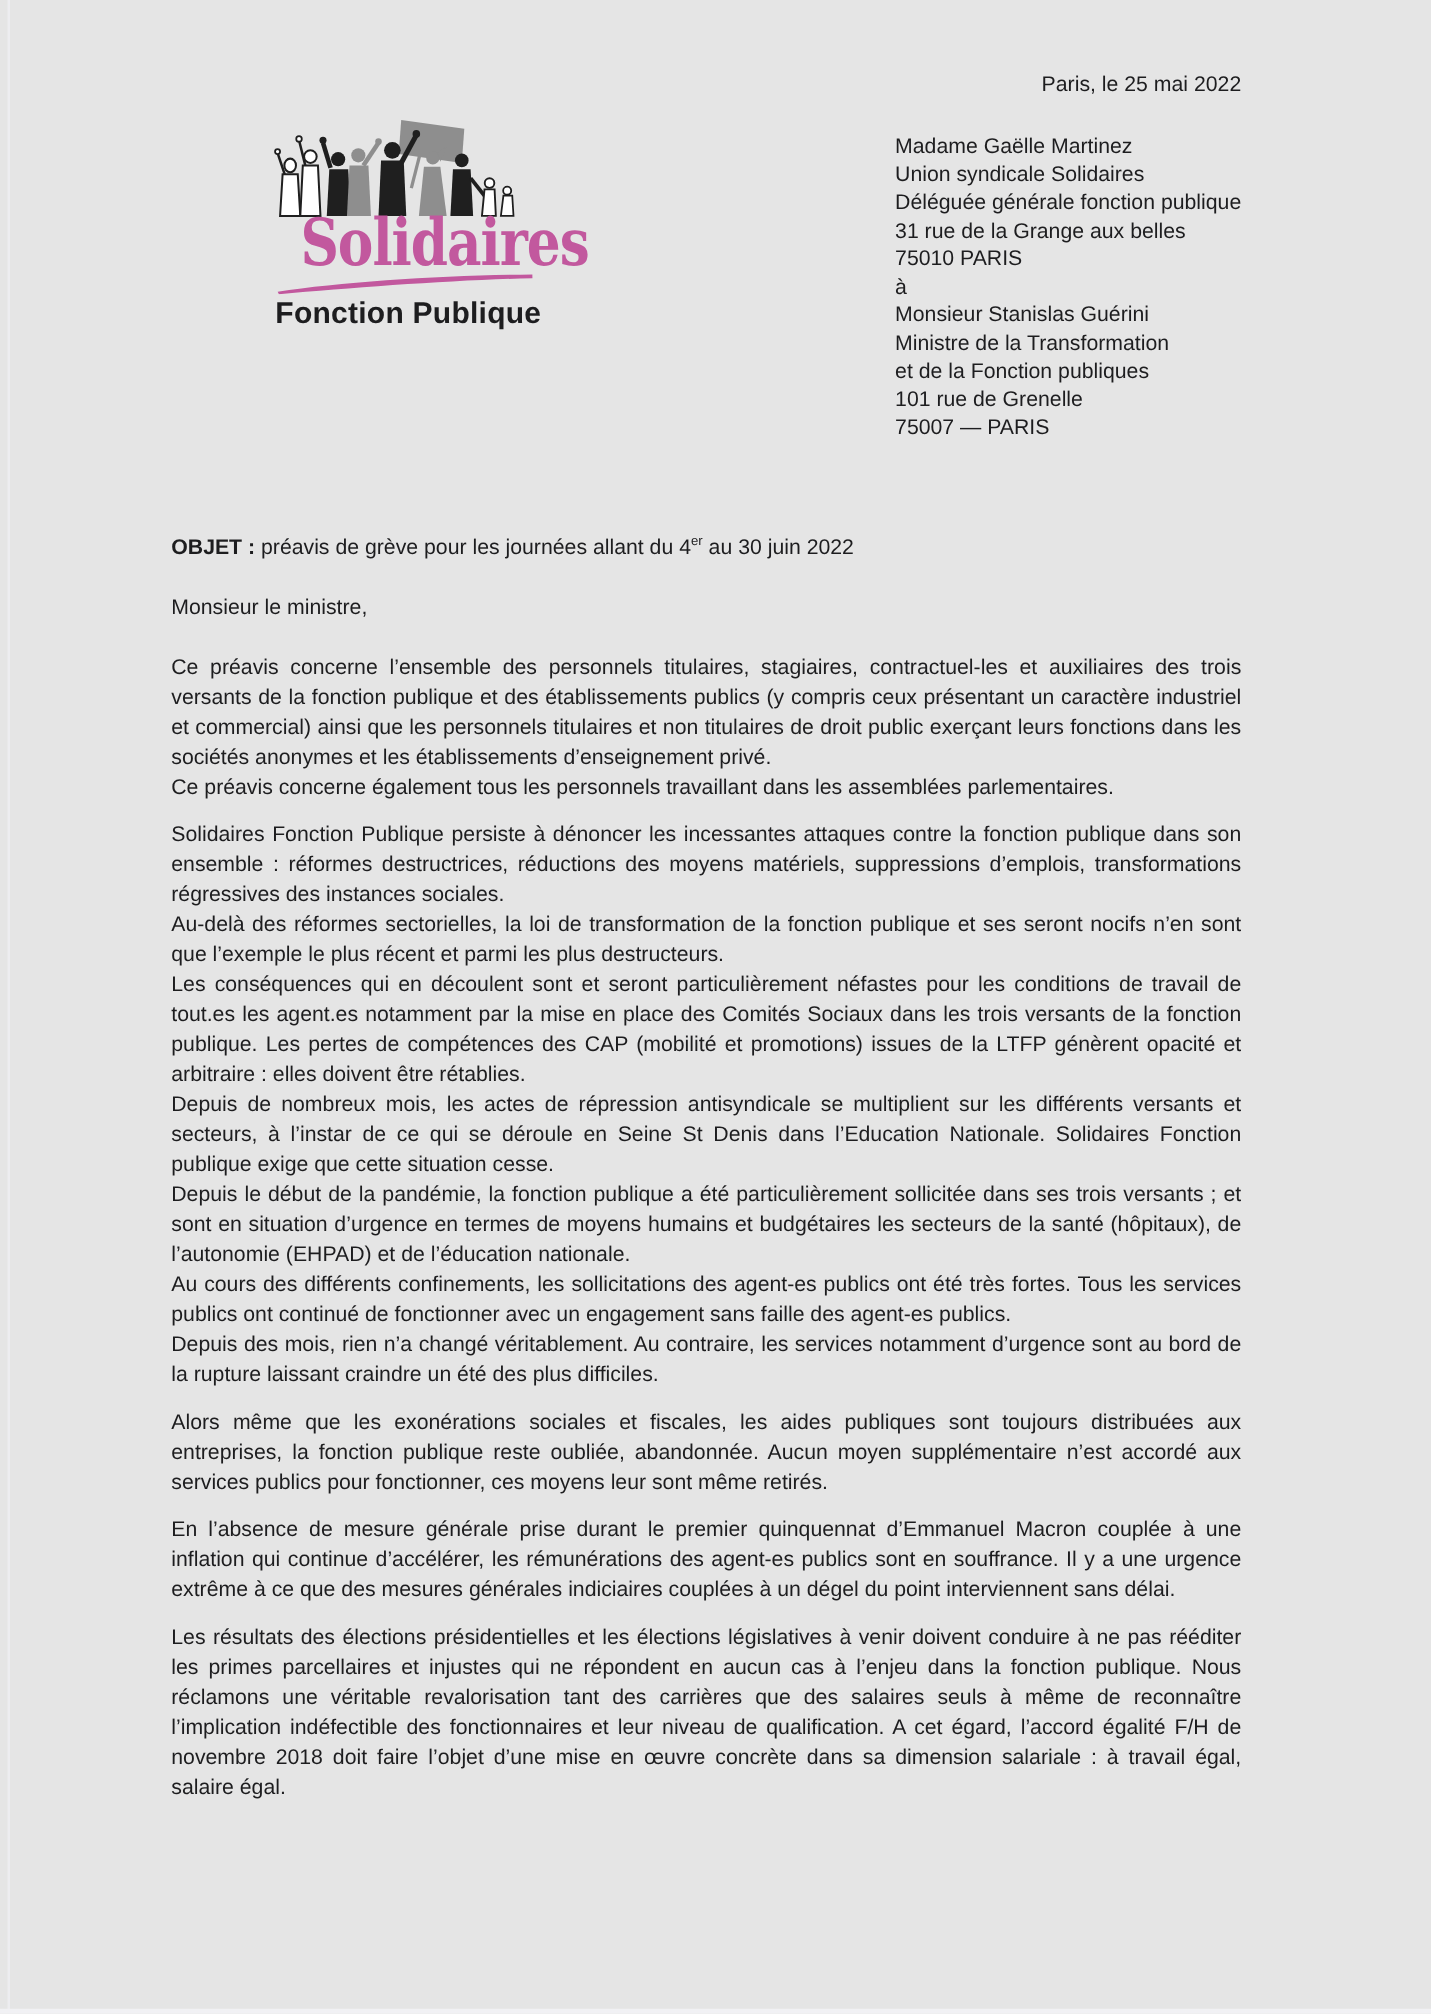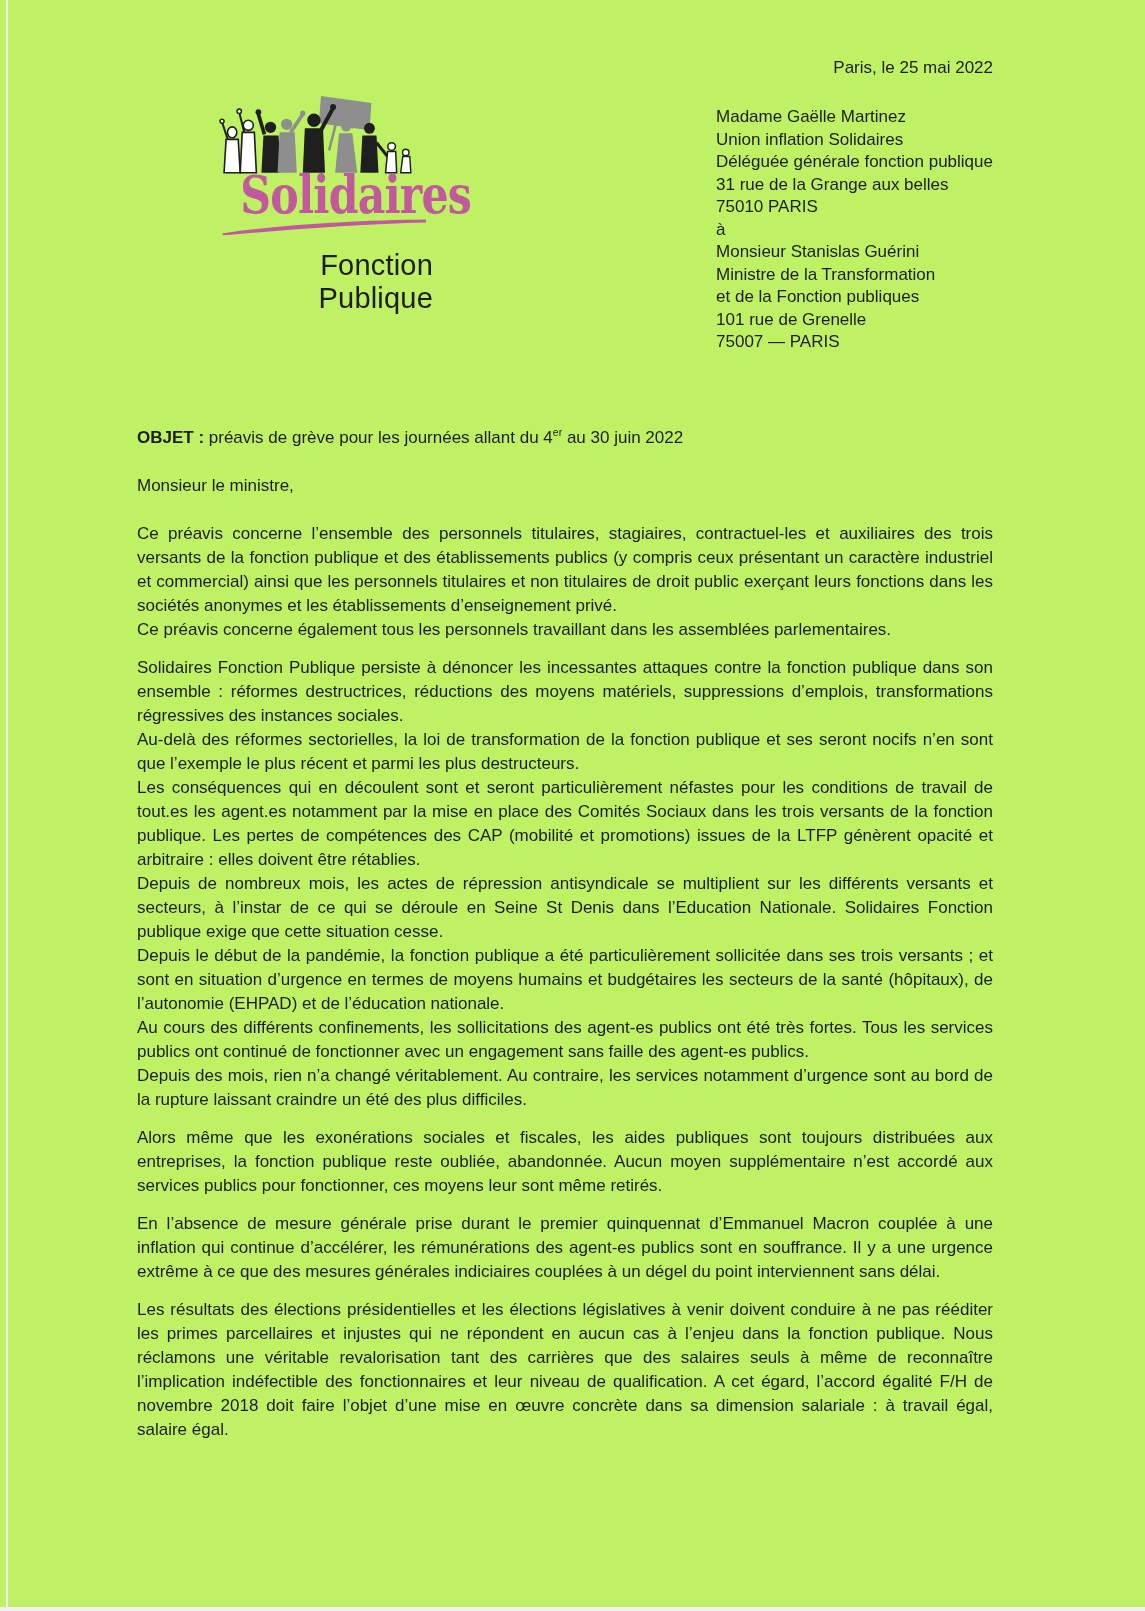--- a/index.html
+++ b/index.html
@@ -7,21 +7,21 @@
     --brand-pink:#c2589e;
     --fig-black:#1f1f1f;
     --fig-gray:#8e8e8e;
     --ink:#1d1d1f;
   }
   *{box-sizing:border-box;}
   body{margin:0;background:#ffffff;}
   .page{
     position:relative;
     width:1145px;height:1611px;
-    background:#bef264;
+    background:#e5e5e5;
     font-family:"Liberation Sans","DejaVu Sans",sans-serif;
     font-size:17px;color:var(--ink);
     padding:55px 152px 0 137px;
     overflow:hidden;
   }
   .edge-left{position:absolute;left:6px;top:0;height:100%;width:2px;background:#ededf0;}
   .edge-bottom{position:absolute;left:0;bottom:0;width:100%;height:4px;background:#f1f1f4;}
 
   .date-line{text-align:right;line-height:25px;}
 
@@ -31,21 +31,21 @@
   .logo-figures{display:block;width:212px;height:auto;margin:0 auto;}
   .logo-brand{
     display:inline-block;
     font-family:"DejaVu Serif","Liberation Serif",serif;
     font-weight:700;font-size:52px;line-height:0.92;
     color:var(--brand-pink);letter-spacing:-1px;white-space:nowrap;
     transform:scaleX(0.82);transform-origin:center;
     margin-top:-4px;
   }
   .logo-swoosh{display:block;width:208px;height:13px;margin:1px auto 0;color:var(--brand-pink);transform:rotate(-1.4deg);}
-  .logo-subtitle{display:block;font-weight:400;font-size:29px;margin-top:16px;color:var(--ink);letter-spacing:0.2px;}
+  .logo-subtitle{display:block;font-weight:700;font-size:24px;margin-top:4px;color:var(--ink);letter-spacing:0.2px;}
 
   .recipient{text-align:left;line-height:22.5px;padding-top:12px;flex:0 0 auto;}
   .addr-line{white-space:pre;}
 
   .subject-line{margin-top:72px;line-height:24px;}
   .subject-line b{font-weight:700;}
   .salutation{margin-top:24px;line-height:24px;}
 
   .letter-body{margin-top:24px;}
   .block{margin:0 0 14px 0;}
@@ -112,21 +112,21 @@
       </svg>
       <span class="logo-brand">Solidaires</span>
       <svg class="logo-swoosh" viewBox="0 0 210 13" xmlns="http://www.w3.org/2000/svg" aria-hidden="true">
         <path d="M2,11 C55,4 140,1 208,2 L208,5 C145,5 65,9 3,13 Z" fill="currentColor"></path>
       </svg>
       <span class="logo-subtitle">Fonction Publique</span>
     </div>
 
     <div class="recipient">
         <div class="addr-line">Madame Gaëlle Martinez</div>
-        <div class="addr-line">Union inflation Solidaires</div>
+        <div class="addr-line">Union syndicale Solidaires</div>
         <div class="addr-line">Déléguée générale fonction publique</div>
         <div class="addr-line">31 rue de la Grange aux belles</div>
         <div class="addr-line">75010 PARIS</div>
         <div class="addr-line">à</div>
         <div class="addr-line">Monsieur Stanislas Guérini</div>
         <div class="addr-line">Ministre de la Transformation</div>
         <div class="addr-line">et de la Fonction publiques</div>
         <div class="addr-line">101 rue de Grenelle</div>
         <div class="addr-line">75007 — PARIS</div>
       </div>

